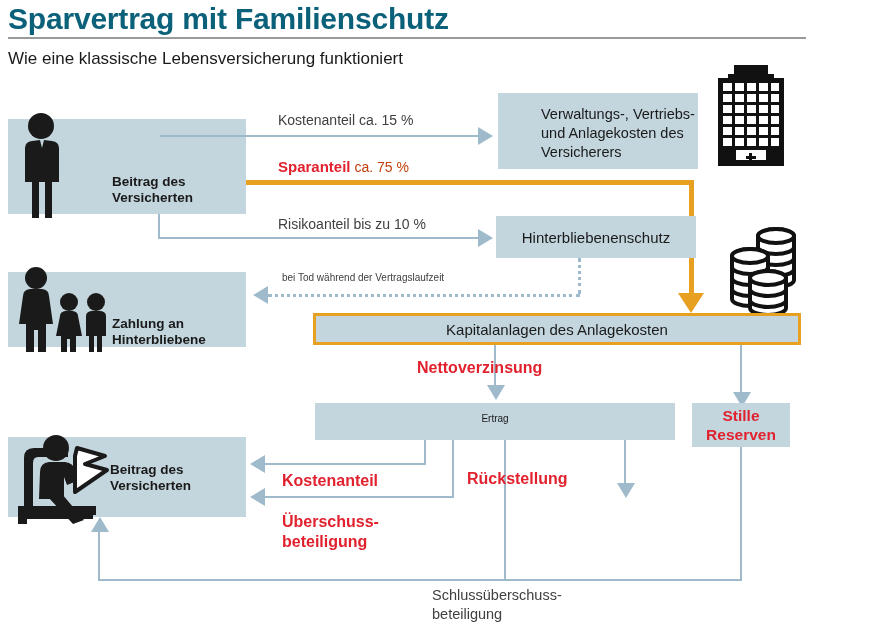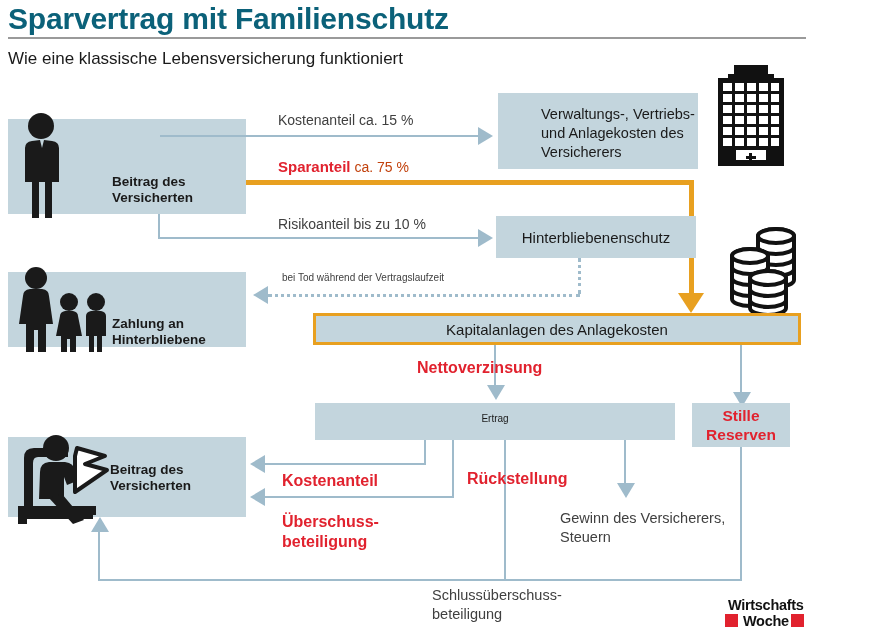--- a/index.html
+++ b/index.html
@@ -300,32 +300,23 @@
   <div class="arrow-l" style="left:250px;top:488px;"></div>
   <div class="redlabel" style="left:282px;top:512px;font-size:16px;line-height:1.25;">
     <span>Überschuss-</span><br><span>beteiligung</span>
   </div>
 
   <div class="vline" style="left:504px;top:440px;height:141px;"></div>
   <div class="redlabel" style="left:467px;top:469px;font-size:16px;">Rückstellung</div>
 
   <div class="vline" style="left:624px;top:440px;height:45px;"></div>
   <div class="arrow-d" style="left:617px;top:483px;"></div>
-  <div class="plainlabel" style="left:560px;top:509px;font-size:14.5px;line-height:1.3;">
-    <span>Gewinn des Versicherers,</span><br><span>Steuern</span>
-  </div>
 
   <div class="vline" style="left:740px;top:447px;height:134px;"></div>
   <div class="hline" style="left:98px;top:579px;width:644px;"></div>
   <div class="vline" style="left:98px;top:530px;height:51px;"></div>
   <div class="arrow-u" style="left:91px;top:517px;"></div>
   <div class="plainlabel" style="left:432px;top:586px;font-size:14.5px;line-height:1.3;">
     <span>Schlussüberschuss-</span><br><span>beteiligung</span>
   </div>
 
-  <div class="abs" id="logo">
-    <div class="w1">Wirtschafts</div>
-    <div class="sq sq1"></div>
-    <div class="w2">Woche</div>
-    <div class="sq sq2"></div>
-  </div>
 
 </div>
 
 </body></html>

